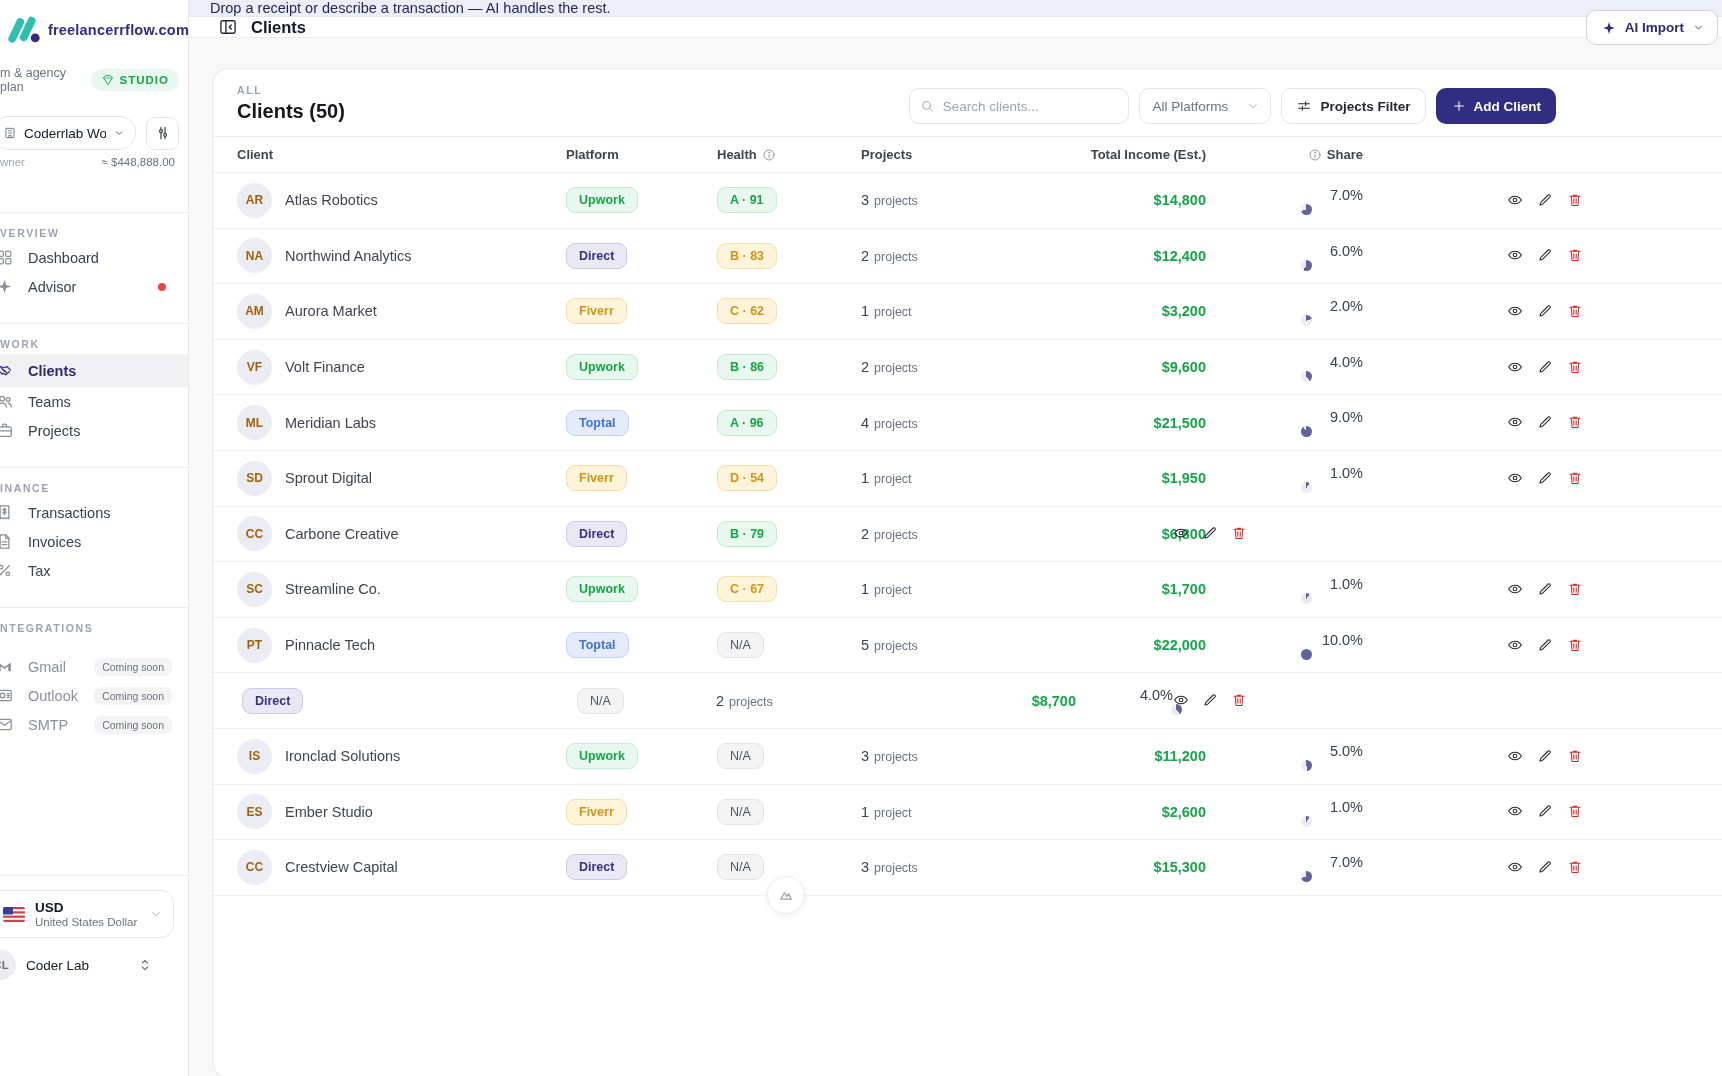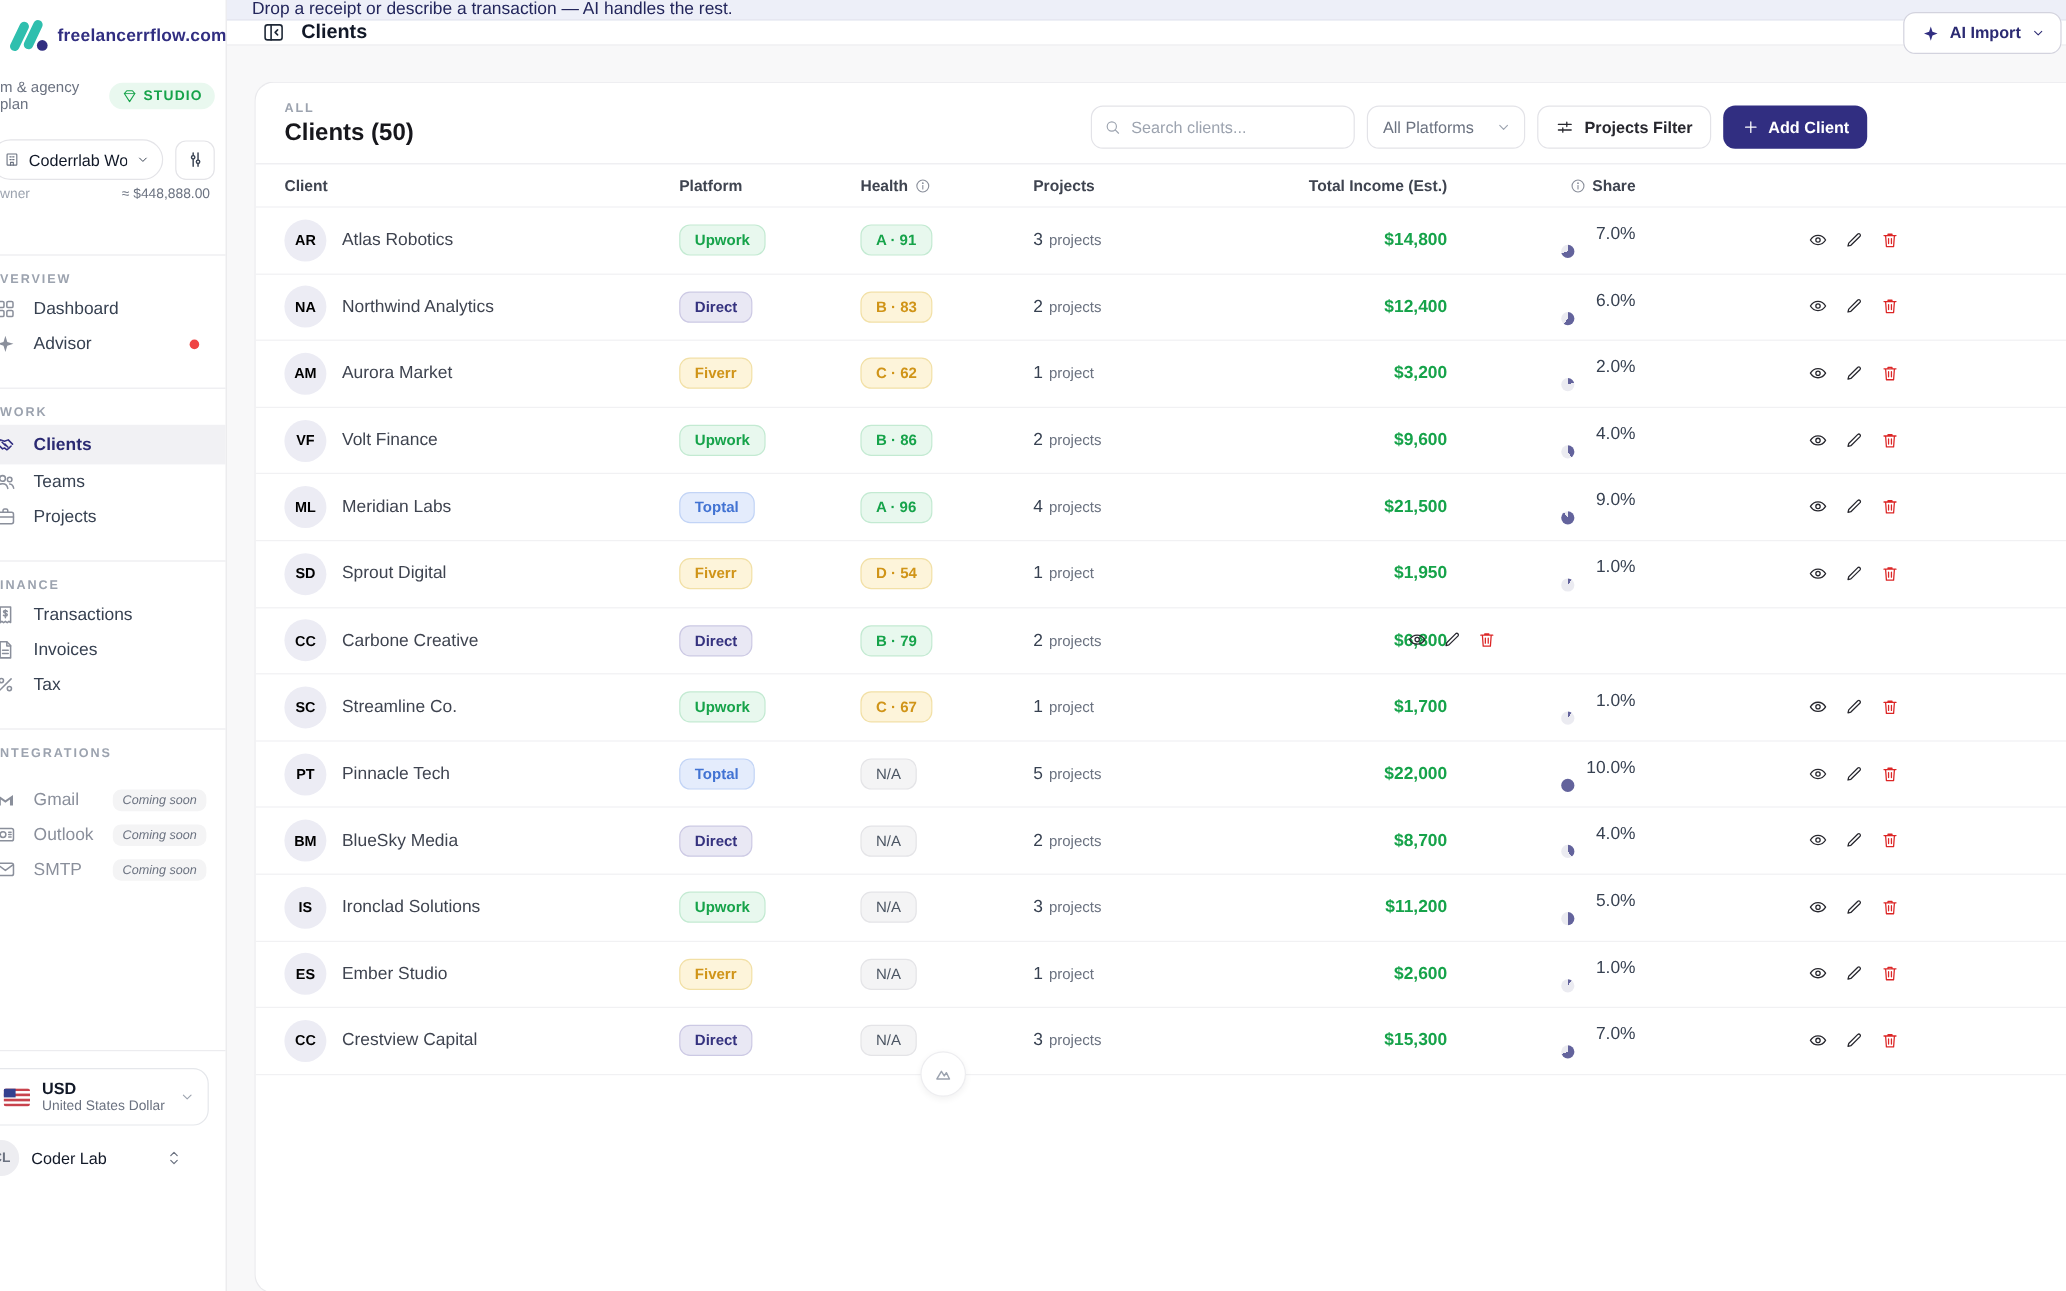--- a/index.html
+++ b/index.html
@@ -25,21 +25,21 @@
   .divider { border:none; border-top:1px solid #ececef; margin:0; }
   .d1 { margin-top:44px; }
   .side-nav { display:flex; flex-direction:column; }
   .sec-label { font-size:10.5px; letter-spacing:1.6px; color:#9ca3af; font-weight:bold; margin:14px 0 4px 12px; }
   .sec-div { border-top:1px solid #ececef; margin-top:22px; }
   .nav-item { position:relative; display:flex; align-items:center; gap:14px; height:29px; padding-left:7px; background:transparent; border:none; width:100%; font-size:14.5px; color:#374151; cursor:pointer; text-align:left; font-family:inherit; }
   .nav-item .nicon { width:19px; height:19px; color:#8a8f9b; display:flex; }
   .nav-item.active { background:#f1f1f4; color:#2b2a72; font-weight:bold; height:33px; }
   .nav-item.active .nicon { color:#312e81; }
   .nav-item .dot { position:absolute; right:23px; width:8px; height:8px; border-radius:50%; background:#ef4444; }
-  .nav-item .soon { position:absolute; right:17px; background:#f4f4f5; color:#6b7280; font-size:10.5px; padding:3px 8px; border-radius:7px; font-weight:normal;font-style:italic; }
+  .nav-item .soon { position:absolute; right:17px; background:#f4f4f5; color:#6b7280; font-size:10.5px; padding:3px 8px; border-radius:7px; font-weight:normal; }
   .nav-item.muted { color:#8a8f9b; }
   .int-gap { margin-top:14px; }
   .side-bottom { margin-top:auto; padding-bottom:96px; }
   .currency-card { display:flex; align-items:center; gap:10px; width:190px; margin:14px 0 0 -4px; height:48px; border:1px solid #e5e7eb; border-radius:13px; background:#fff; padding-left:18px; cursor:pointer; font-family:inherit; text-align:left; }
   .currency-card .cc-code { font-size:13.5px; font-weight:bold; color:#111827; }
   .currency-card .cc-name { font-size:11.5px; color:#6b7280; margin-top:1px; white-space:nowrap; }
   .currency-card .chev { margin-left:auto; margin-right:10px; color:#9ca3af; }
   .user-row { display:flex; align-items:center; gap:10px; margin:12px 0 0 -2px; background:none; border:none; cursor:pointer; font-family:inherit; width:195px; }
   .user-avatar { width:30px; height:30px; border-radius:50%; background:#ededf1; color:#6b7280; font-size:11.5px; font-weight:bold; display:flex; align-items:center; justify-content:center; }
   .user-name { font-size:13.5px; color:#111827; }
@@ -76,21 +76,21 @@
   .thead { height:35px; font-size:13px; color:#3f4450; font-weight:bold; }
   .thead .hcell { display:flex; align-items:center; gap:5px; }
   .thead .h-platform { margin-left:5px; }
   .thead .h-health { margin-left:16px; }
   .thead .h-projects { margin-left:15px; }
   .thead .h-income { justify-content:flex-end; padding-right:5px; }
   .thead .h-share { justify-content:flex-end; padding-right:38px; }
   .thead .inf { color:#8a8f9b; width:14px; height:14px; }
   .trow { height:55.6px; border-top:1px solid #f1f1f3; cursor:pointer; }
   .client-cell { display:flex; align-items:center; gap:13px; }
-  .avatar { width:35px; height:35px; border-radius:50%; background:#ececf4; color:#000000; font-size:12px; font-weight:bold; display:flex; align-items:center; justify-content:center; }
+  .avatar { width:35px; height:35px; border-radius:50%; background:#ececf4; color:#a16207; font-size:12px; font-weight:bold; display:flex; align-items:center; justify-content:center; }
   .cname { font-size:14.5px; color:#3f4450; }
   .badge { display:inline-block; font-size:12.5px; font-weight:bold; padding:5px 12px; border-radius:9px; border:1px solid transparent; }
   .pf-cell { margin-left:5px; }
   .hl-cell { margin-left:16px; }
   .tone-green  { background:#e8f8ee; border-color:#c3ead2; color:#16a34a; }
   .tone-purple { background:#e9e8f4; border-color:#ccc9e4; color:#35327f; }
   .tone-amber  { background:#fdf4da; border-color:#f2e0a6; color:#d09418; }
   .tone-blue   { background:#e4ecfc; border-color:#c2d4f6; color:#4273d3;padding-left:12px; }
   .tone-gray   { background:#f4f4f5; border-color:#e4e4e7; color:#4b5563; font-weight:normal; }
   .proj-cell { padding-left:15px; font-size:14.5px; color:#374151; }
@@ -740,24 +740,20 @@
                 <button class="act-btn danger">
                   <svg class="icon16" viewBox="0 0 24 24">
                     <g class="stroke">
                       <path d="M4.5 6.5h15M9.5 6.5V4.8h5v1.7M6.5 6.5l1 13.7h9l1-13.7M10.2 10.2v6.3M13.8 10.2v6.3"></path>
                     </g>
                   </svg>
                 </button>
               </div>
             </div>
             <div class="tgrid trow">
-              <div class="client-cell">
-                <span class="avatar">BM</span>
-                <span class="cname">BlueSky Media</span>
-              </div>
               <div class="pf-cell"><span class="badge tone-purple">Direct</span></div>
               <div class="hl-cell"><span class="badge tone-gray">N/A</span></div>
               <div class="proj-cell">2<span class="unit">projects</span></div>
               <div class="income-cell">$8,700</div>
               <div class="share-cell">
                 <span class="pct">4.0%</span>
                 <span class="donut" style="background:conic-gradient(#63639c 144deg, #ebebf1 0)"></span>
               </div>
               <div class="actions-cell">
                 <button class="act-btn">

